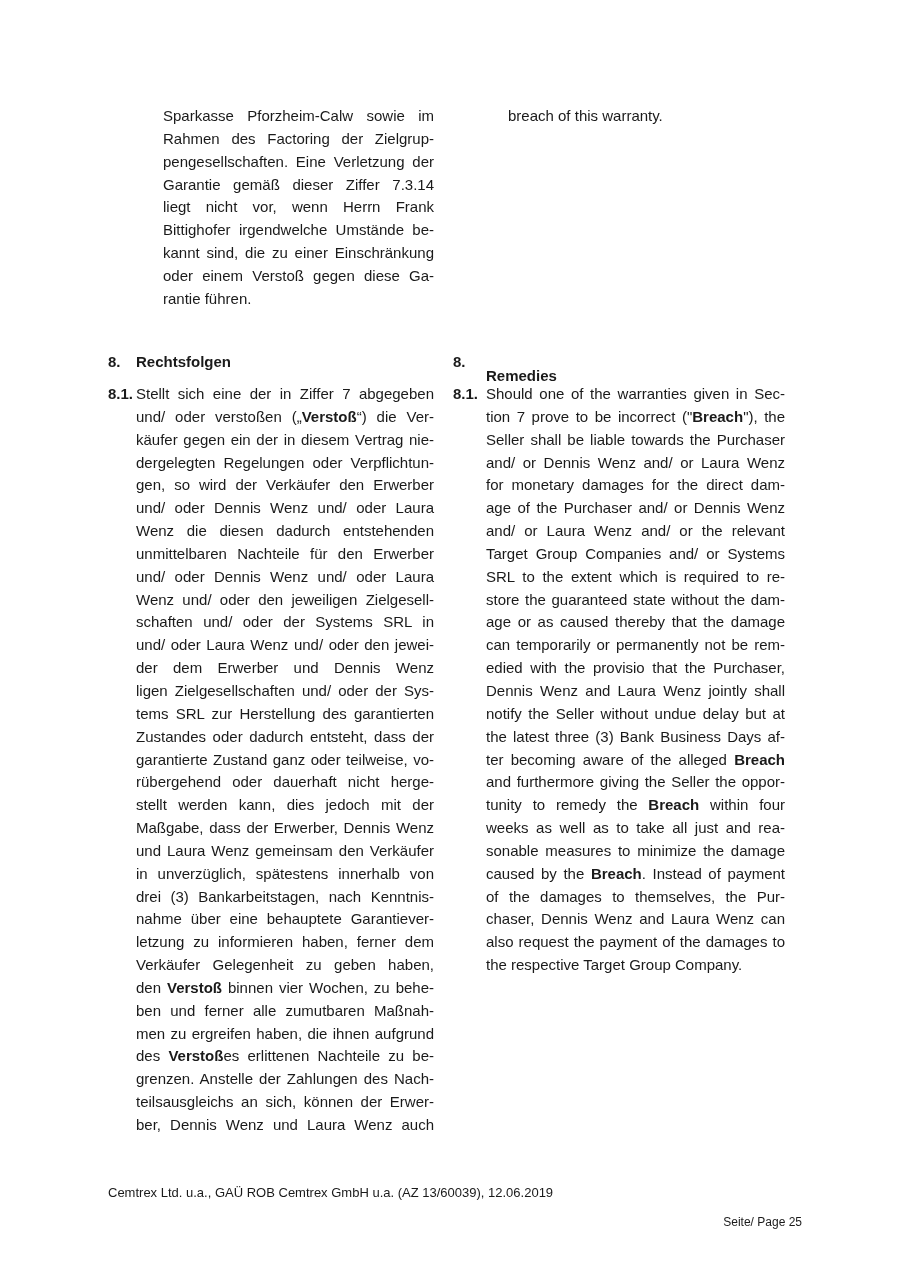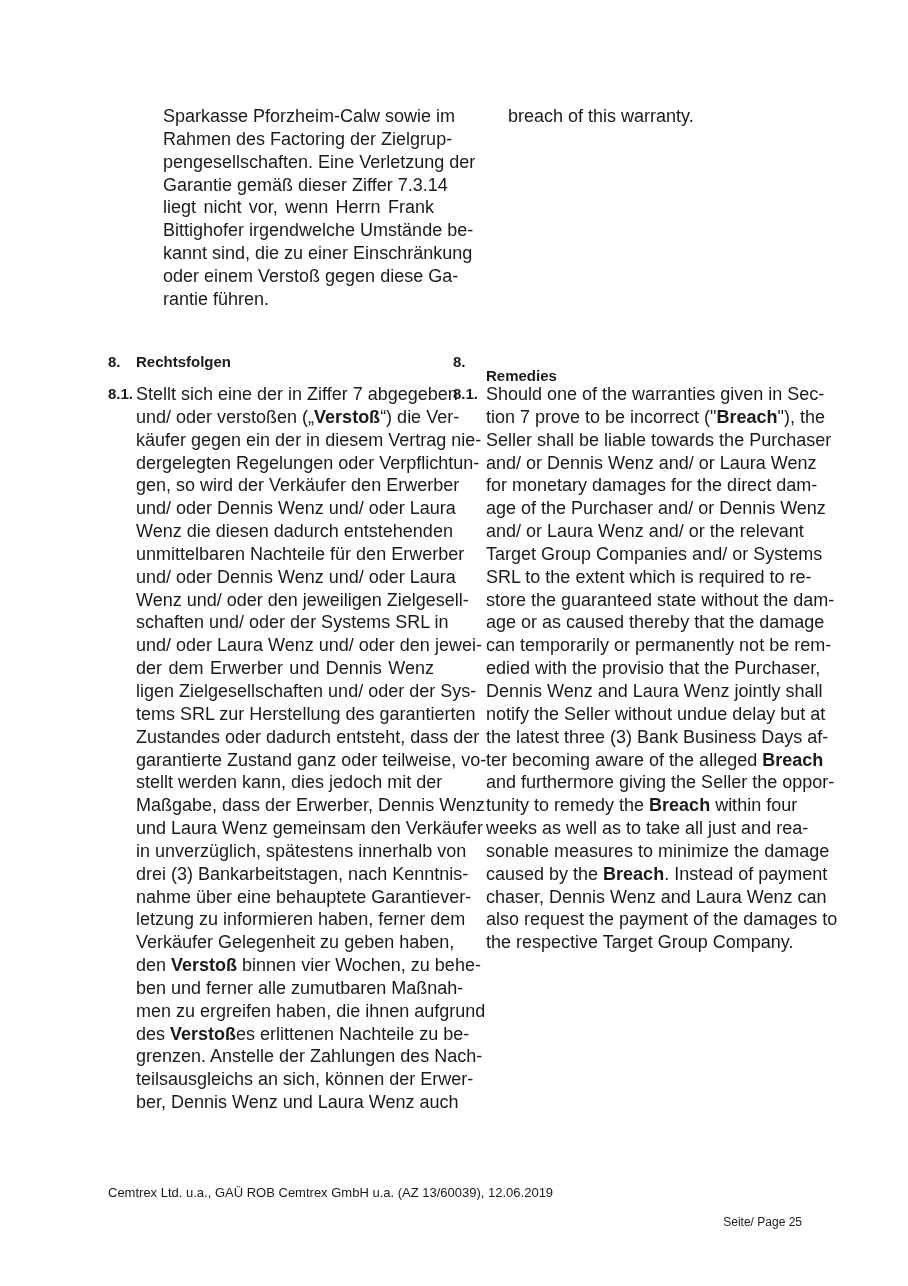--- a/index.html
+++ b/index.html
@@ -1,18 +1,18 @@
 <!DOCTYPE html>
 <html><head>
 <meta charset="utf-8">
 <style>
   html, body { margin: 0; padding: 0; background: #ffffff; }
   body { width: 908px; height: 1286px; position: relative; overflow: hidden;
          font-family: "Liberation Sans", sans-serif; color: #1a1a1a; }
-  .col { position: absolute; font-size: 18px; line-height: 22.85px; }
+  .col { position: absolute; font-size: 15px; line-height: 22.85px; }
   .line { display: block; white-space: nowrap; height: 22.85px; text-align: justify; text-align-last: justify; }
   .line.last { text-align-last: left; }
   .cont-de { left: 163px; top: 105px; width: 271px; }
   .cont-en { left: 508px; top: 105px; width: 277px; }
   .heading { position: absolute; font-size: 15px; font-weight: bold; }
   .heading .num { position: absolute; left: 0; }
   .heading .ttl { position: absolute; white-space: nowrap; }
   .h-de { left: 108px; top: 353px; }
   .h-de .ttl { left: 28px; }
   .h-en { left: 453px; top: 353px; }
@@ -69,20 +69,21 @@
       <span class="line">unmittelbaren Nachteile für den Erwerber</span>
       <span class="line">und/ oder Dennis Wenz und/ oder Laura</span>
       <span class="line">Wenz und/ oder den jeweiligen Zielgesell-</span>
       <span class="line">schaften und/ oder der Systems SRL in</span>
       <span class="line">und/ oder Laura Wenz und/ oder den jewei-</span>
       <span class="line">der dem Erwerber und Dennis Wenz</span>
       <span class="line">ligen Zielgesellschaften und/ oder der Sys-</span>
       <span class="line">tems SRL zur Herstellung des garantierten</span>
       <span class="line">Zustandes oder dadurch entsteht, dass der</span>
       <span class="line">garantierte Zustand ganz oder teilweise, vo-</span>
+      <span class="line">rübergehend oder dauerhaft nicht herge-</span>
       <span class="line">stellt werden kann, dies jedoch mit der</span>
       <span class="line">Maßgabe, dass der Erwerber, Dennis Wenz</span>
       <span class="line">und Laura Wenz gemeinsam den Verkäufer</span>
       <span class="line">in unverzüglich, spätestens innerhalb von</span>
       <span class="line">drei (3) Bankarbeitstagen, nach Kenntnis-</span>
       <span class="line">nahme über eine behauptete Garantiever-</span>
       <span class="line">letzung zu informieren haben, ferner dem</span>
       <span class="line">Verkäufer Gelegenheit zu geben haben,</span>
       <span class="line">den <b>Verstoß</b> binnen vier Wochen, zu behe-</span>
       <span class="line">ben und ferner alle zumutbaren Maßnah-</span>
@@ -108,20 +109,21 @@
       <span class="line">edied with the provisio that the Purchaser,</span>
       <span class="line">Dennis Wenz and Laura Wenz jointly shall</span>
       <span class="line">notify the Seller without undue delay but at</span>
       <span class="line">the latest three (3) Bank Business Days af-</span>
       <span class="line">ter becoming aware of the alleged <b>Breach</b></span>
       <span class="line">and furthermore giving the Seller the oppor-</span>
       <span class="line">tunity to remedy the <b>Breach</b> within four</span>
       <span class="line">weeks as well as to take all just and rea-</span>
       <span class="line">sonable measures to minimize the damage</span>
       <span class="line">caused by the <b>Breach</b>. Instead of payment</span>
+      <span class="line">of the damages to themselves, the Pur-</span>
       <span class="line">chaser, Dennis Wenz and Laura Wenz can</span>
       <span class="line">also request the payment of the damages to</span>
       <span class="line last">the respective Target Group Company.</span>
     </div>
 
   <div class="footer-left">Cemtrex Ltd. u.a., GAÜ ROB Cemtrex GmbH u.a. (AZ 13/60039), 12.06.2019</div>
   <div class="footer-right">Seite/ Page 25</div>
 </div>
 
 </body></html>

